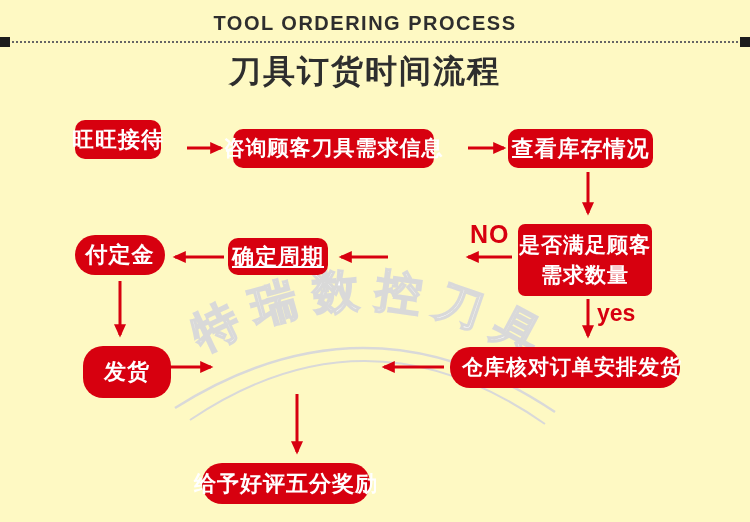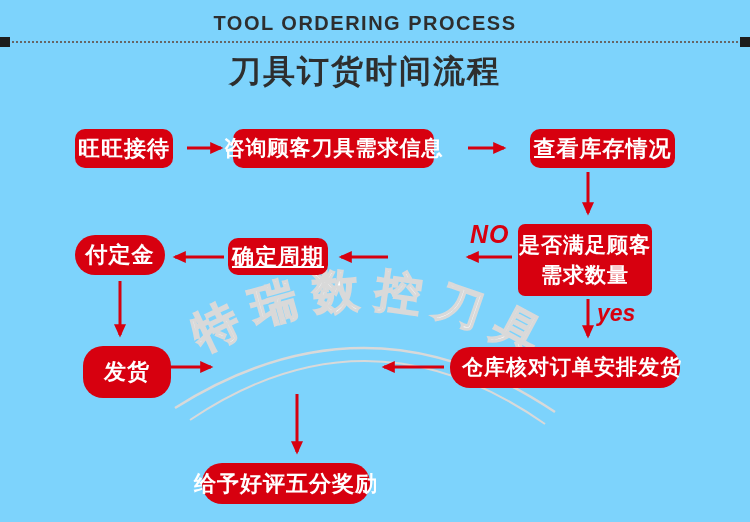--- a/index.html
+++ b/index.html
@@ -1,17 +1,17 @@
 <!DOCTYPE html>
 <html style="--red: #d7000f; --title: #2e2e2e; --wm: #d9d9d9;"><head>
 <meta charset="utf-8">
 <style>
   html,body{margin:0;padding:0;background:#fff;}
   body{font-family:"Liberation Sans","DejaVu Sans",sans-serif;}
-  .page{position:relative;width:750px;height:522px;background:#7dd3fc;overflow:hidden;margin:0 auto;}
+  .page{position:relative;width:750px;height:522px;background:#fef9c3;overflow:hidden;margin:0 auto;}
 
   
   .title-en{position:absolute;top:12px;left:0;width:730px;text-align:center;
     font-size:20px;font-weight:bold;letter-spacing:1.5px;color:var(--title,#2e2e2e);}
   .rule{position:absolute;top:41px;left:0;width:750px;border-top:2px dotted #666;}
   .rule-sq{position:absolute;top:37px;width:10px;height:10px;background:#1d1d1d;}
   .rule-sq.left{left:0;}
   .rule-sq.right{right:0;}
   .title-zh{position:absolute;top:50px;left:0;width:730px;text-align:center;
     font-size:32px;font-weight:800;color:var(--title,#2e2e2e);letter-spacing:2px;}
@@ -24,21 +24,21 @@
     font-size:22px;display:flex;align-items:center;justify-content:center;text-align:center;
     border-radius:10px;white-space:nowrap;letter-spacing:1px;line-height:1.45;}
   .node.big-r{border-radius:20px;}
   .node.wrap{white-space:normal;border-radius:7px;font-size:21px;}
   .node.small-font{font-size:21px;}
 
   
   .arrows{position:absolute;left:0;top:0;color:var(--red,#d7000f);}
 
   
-  .branch-label{position:absolute;color:var(--red,#d7000f);font-weight:bold;font-style:italic;}
+  .branch-label{position:absolute;color:var(--red,#d7000f);font-weight:bold;}
   .branch-no{left:470px;top:220px;font-size:25px;letter-spacing:1px;}
   .branch-yes{left:597px;top:300px;font-size:23px;}
 </style>
 </head>
 <body>
 
 <div class="page">
 
   <div class="title-en">TOOL ORDERING PROCESS</div>
   <div class="rule"></div>
@@ -72,23 +72,23 @@
       <line x1="588" y1="299" x2="588" y2="336" marker-end="url(#ah)"></line>
       <line x1="165" y1="367" x2="211" y2="367" marker-end="url(#ah)"></line>
       <line x1="444" y1="367" x2="384" y2="367" marker-end="url(#ah)"></line>
       <line x1="297" y1="394" x2="297" y2="452" marker-end="url(#ah)"></line>
     </g>
   </svg>
 
   <div class="branch-label branch-no">NO</div>
   <div class="branch-label branch-yes">yes</div>
 
-  <div class="node" style="left:75px;top:129px;width:98px;height:39px;">旺旺接待</div>
+  <div class="node" style="left:75px;top:120px;width:86px;height:39px;">旺旺接待</div>
   <div class="node small-font" style="left:233px;top:129px;width:201px;height:39px;">咨询顾客刀具需求信息</div>
-  <div class="node" style="left:530px;top:129px;width:145px;height:39px;">查看库存情况</div>
+  <div class="node" style="left:508px;top:129px;width:145px;height:39px;">查看库存情况</div>
 
   <div class="node wrap" style="left:518px;top:224px;width:134px;height:72px;">是否满足顾客需求数量</div>
   <div class="node" style="left:228px;top:238px;width:100px;height:37px;text-decoration:underline;">确定周期</div>
   <div class="node big-r" style="left:75px;top:235px;width:90px;height:40px;">付定金</div>
 
   <div class="node big-r" style="left:83px;top:346px;width:88px;height:52px;">发货</div>
   <div class="node big-r small-font" style="left:450px;top:347px;width:216px;height:41px;padding-left:14px;">仓库核对订单安排发货</div>
 
   <div class="node big-r" style="left:202px;top:463px;width:168px;height:41px;">给予好评五分奖励</div>
 

